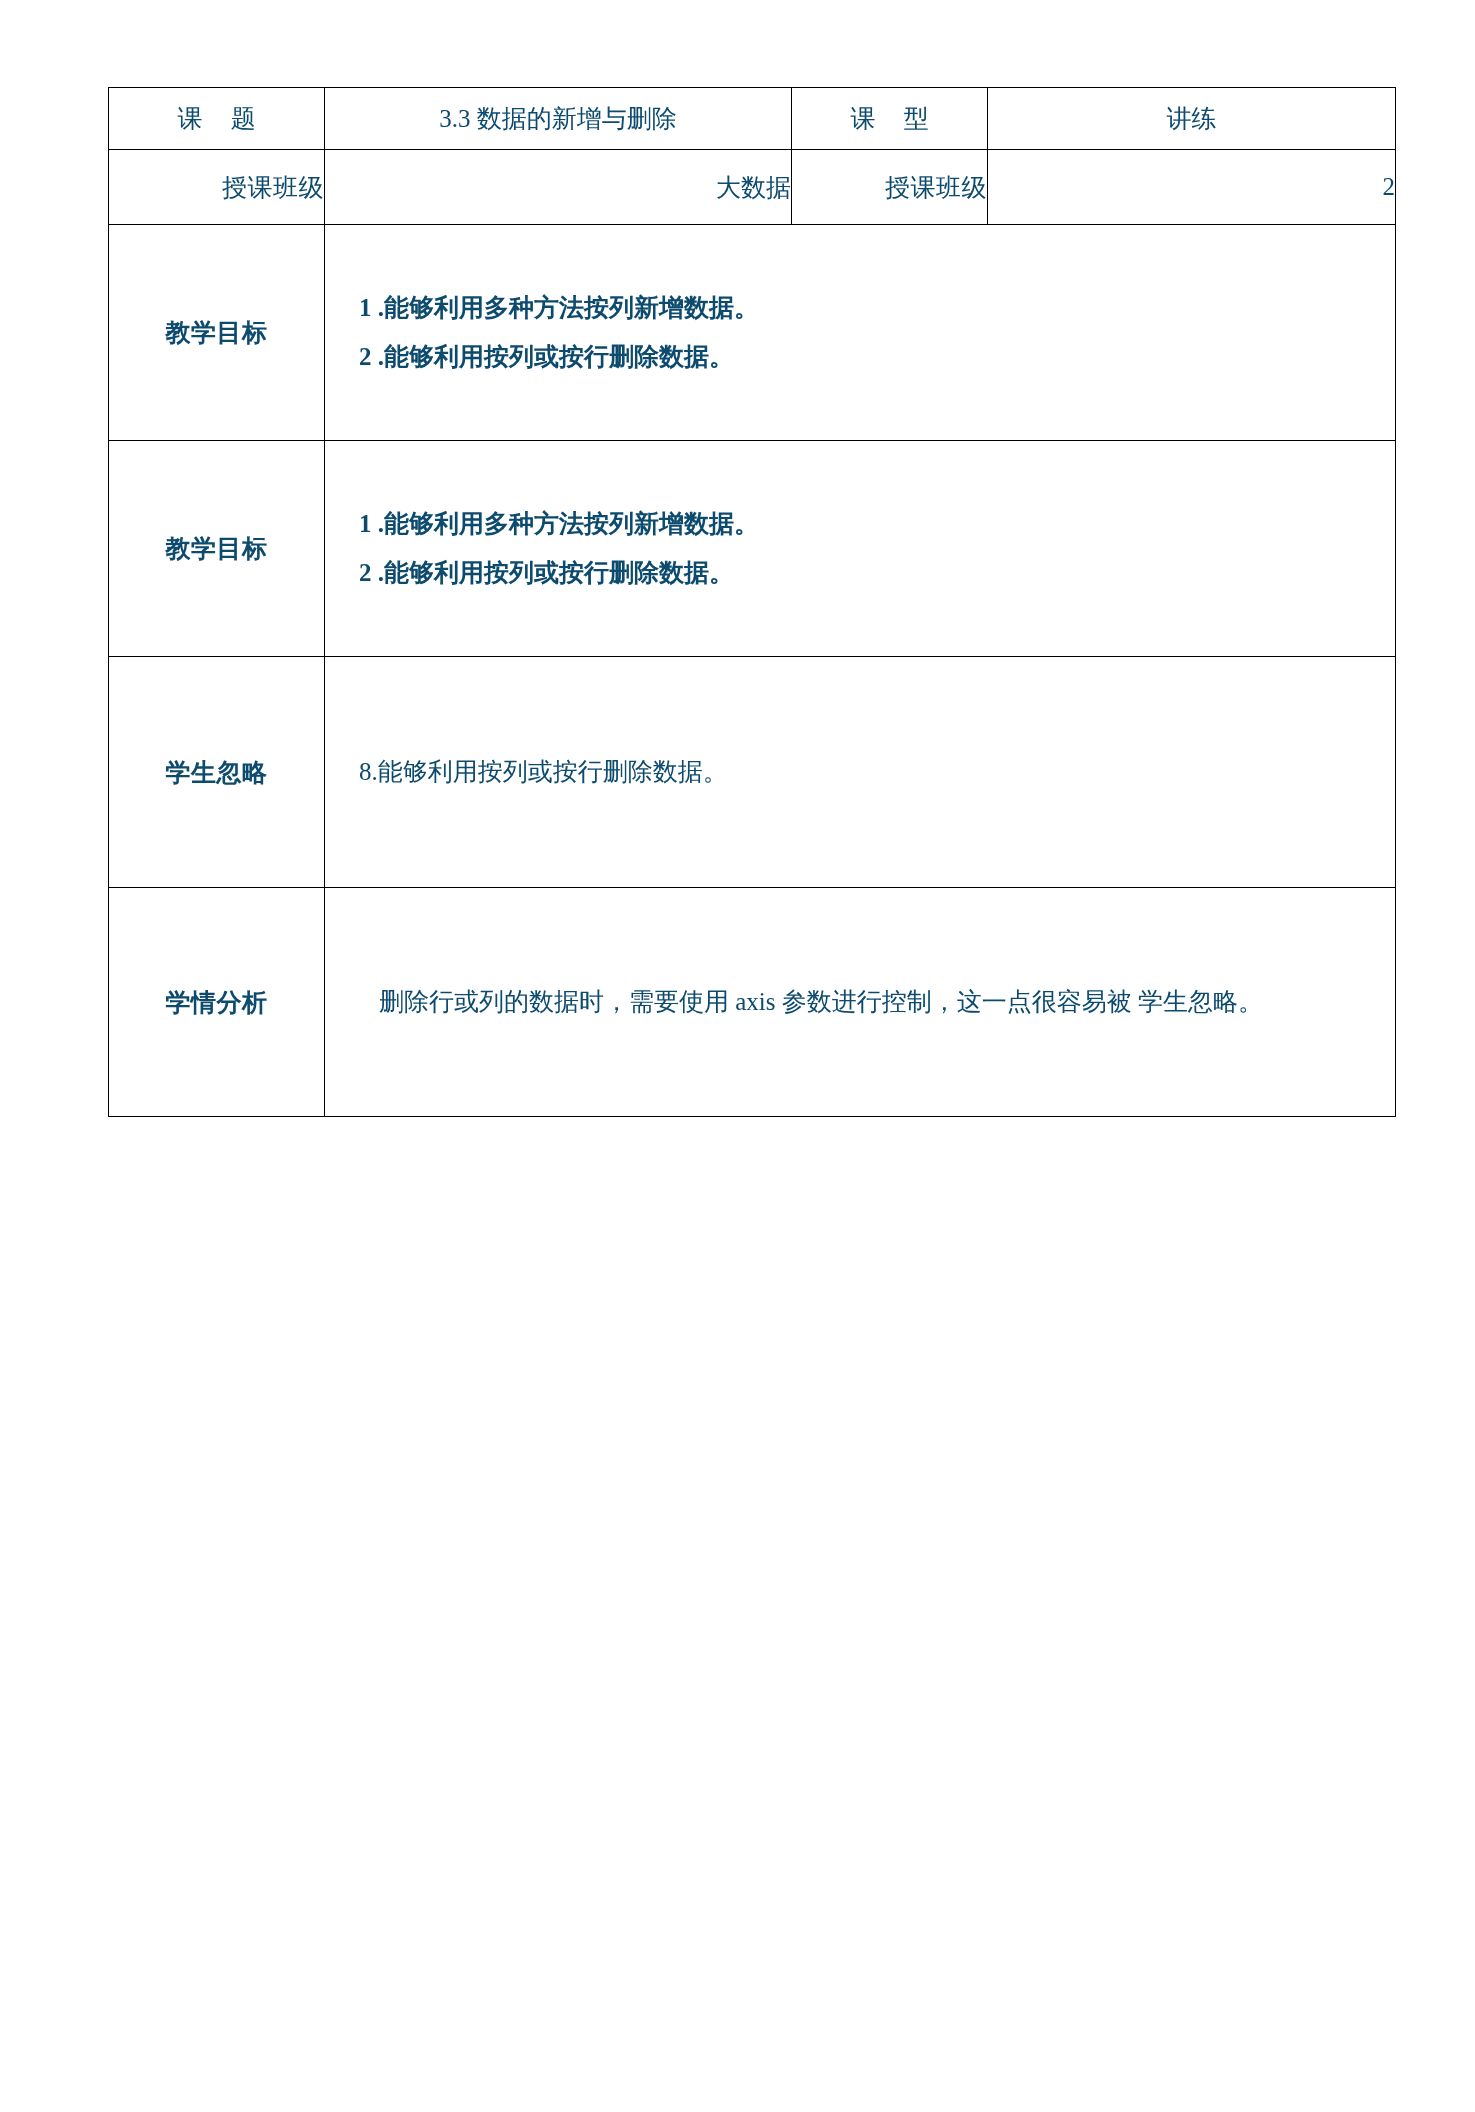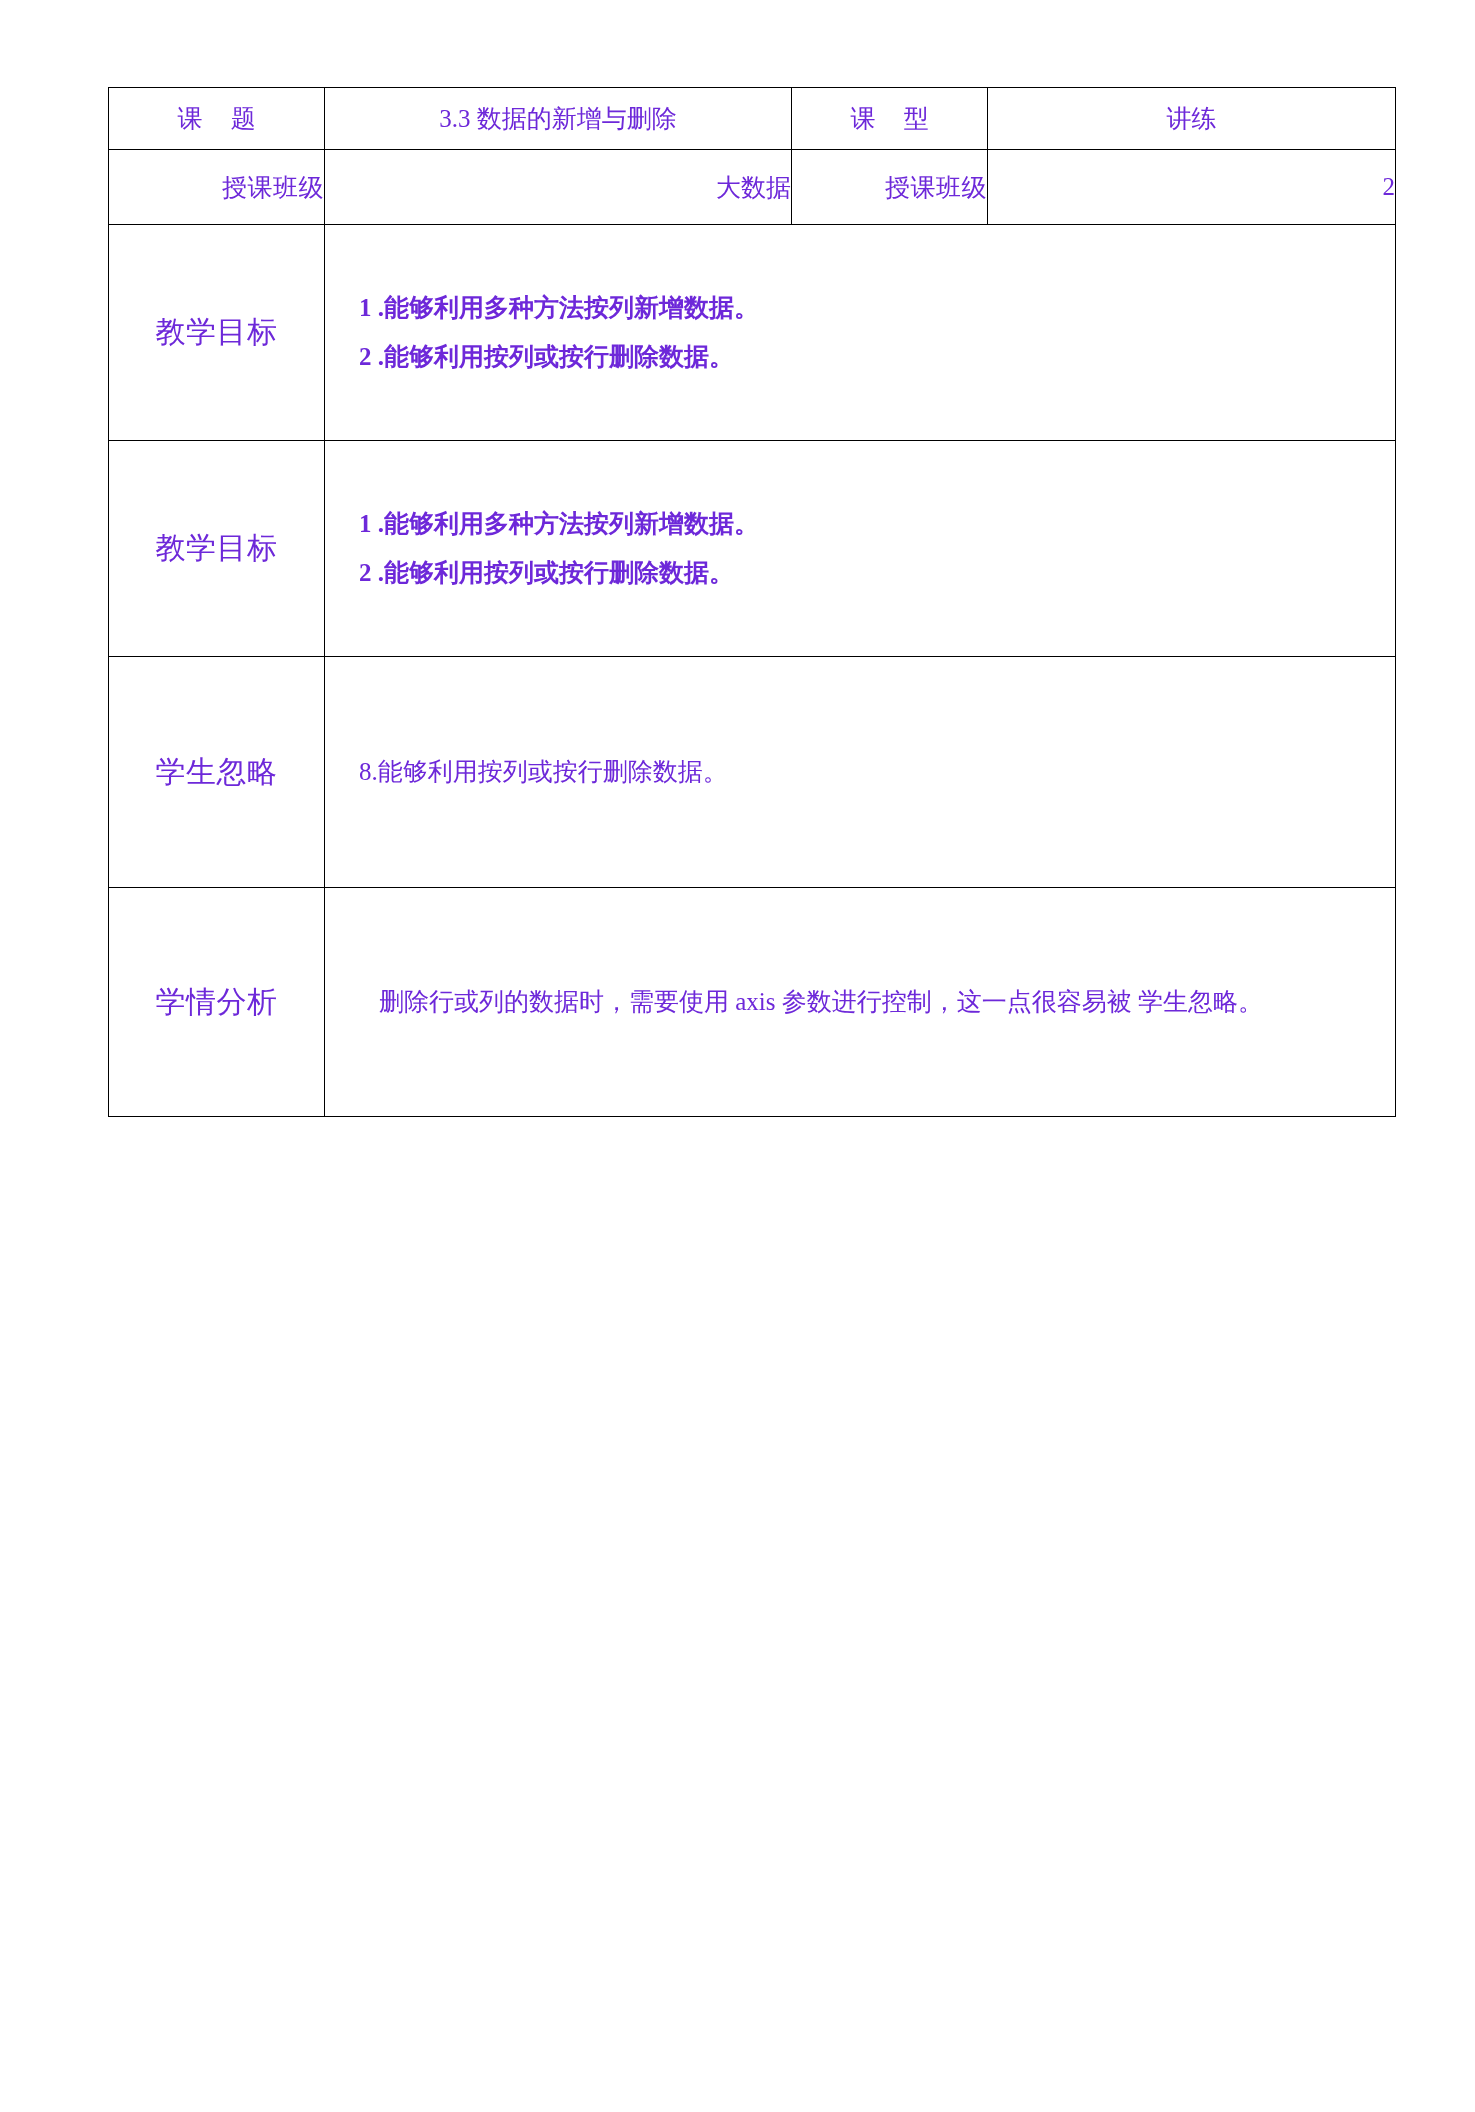--- a/index.html
+++ b/index.html
@@ -31,21 +31,21 @@
     width: 1287px;
     border-collapse: collapse;
     table-layout: fixed;
   }
 
   .lesson-table td {
     border: 1.6px solid #000000;
     padding: 0;
     vertical-align: middle;
     font-family: "Liberation Serif", "DejaVu Serif", serif;
-    color: #6d28d9;
+    color: #0c4a6e;
   }
 
   
   col.c1 { width: 216px; }
   col.c2 { width: 467px; }
   col.c3 { width: 196px; }
   col.c4 { width: 408px; }
 
   
   .row-head td {
@@ -75,23 +75,24 @@
   }
 
   
   .row-body-1 td { height: 215px; }
   .row-body-2 td { height: 215px; }
   .row-body-3 td { height: 230px; }
   .row-body-4 td { height: 228px; }
 
   .side-label {
     text-align: center;
-    font-size: 30px;
+    font-size: 25px;
     letter-spacing: 0.5px;
     vertical-align: middle;
+    font-weight: bold;
   }
 
   .content-cell {
     vertical-align: middle;
     padding: 0 18px 0 22px;
   }
 
   .obj-list {
     font-size: 25px;
     line-height: 1.95;

